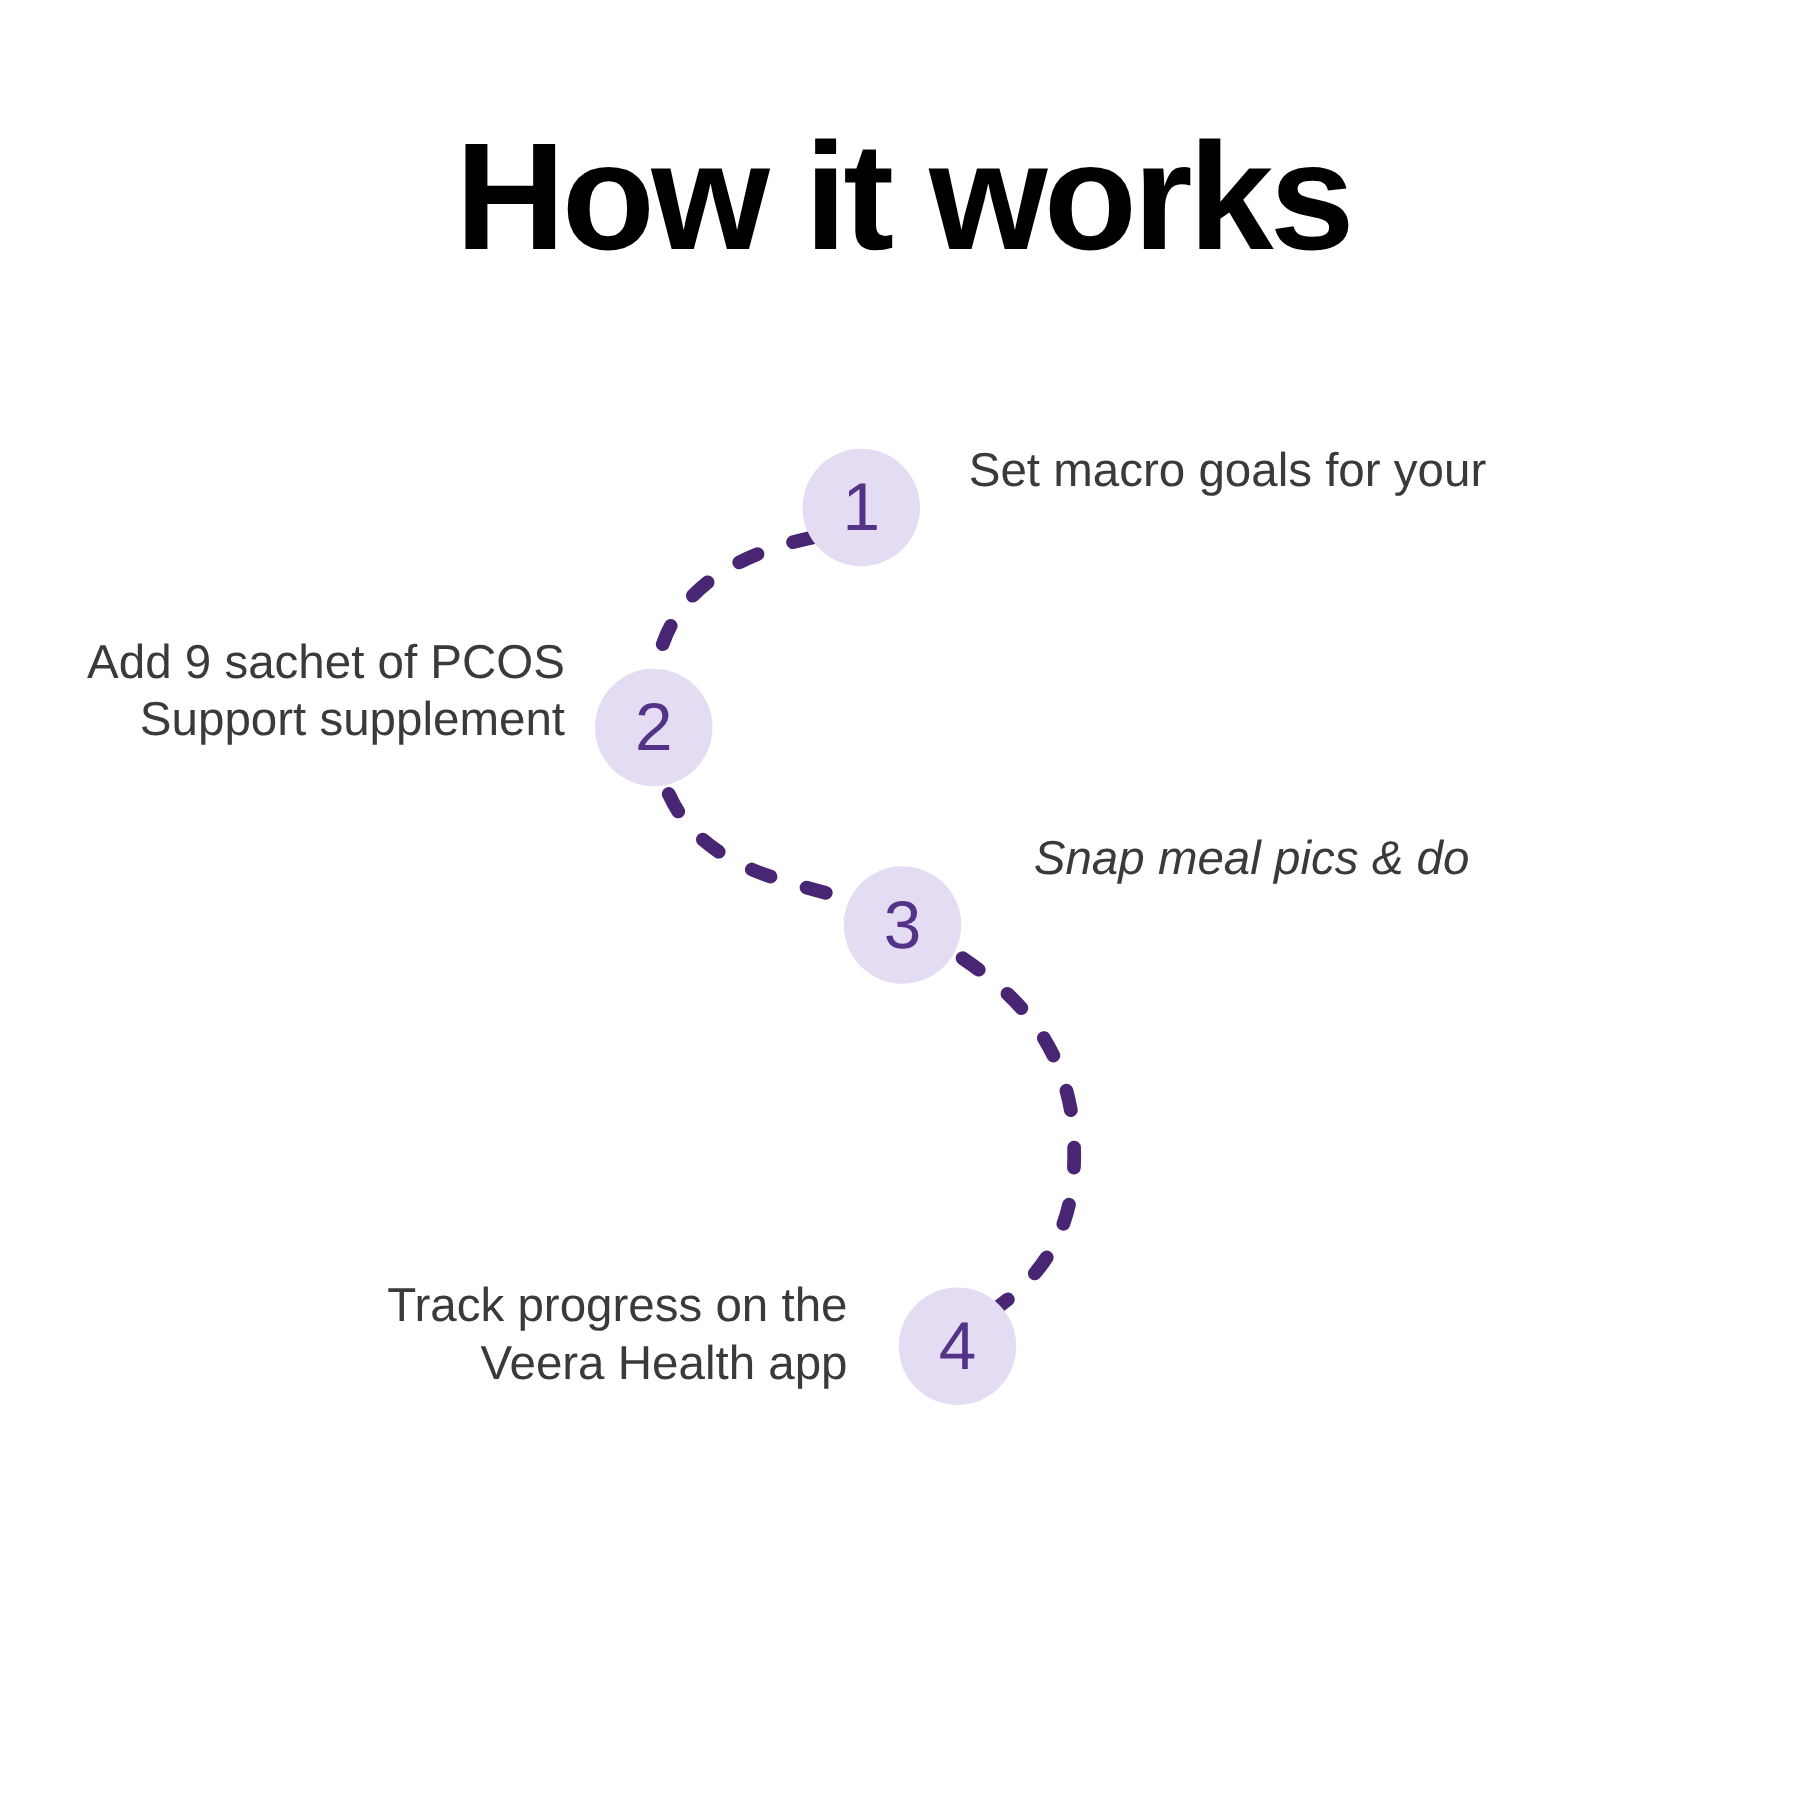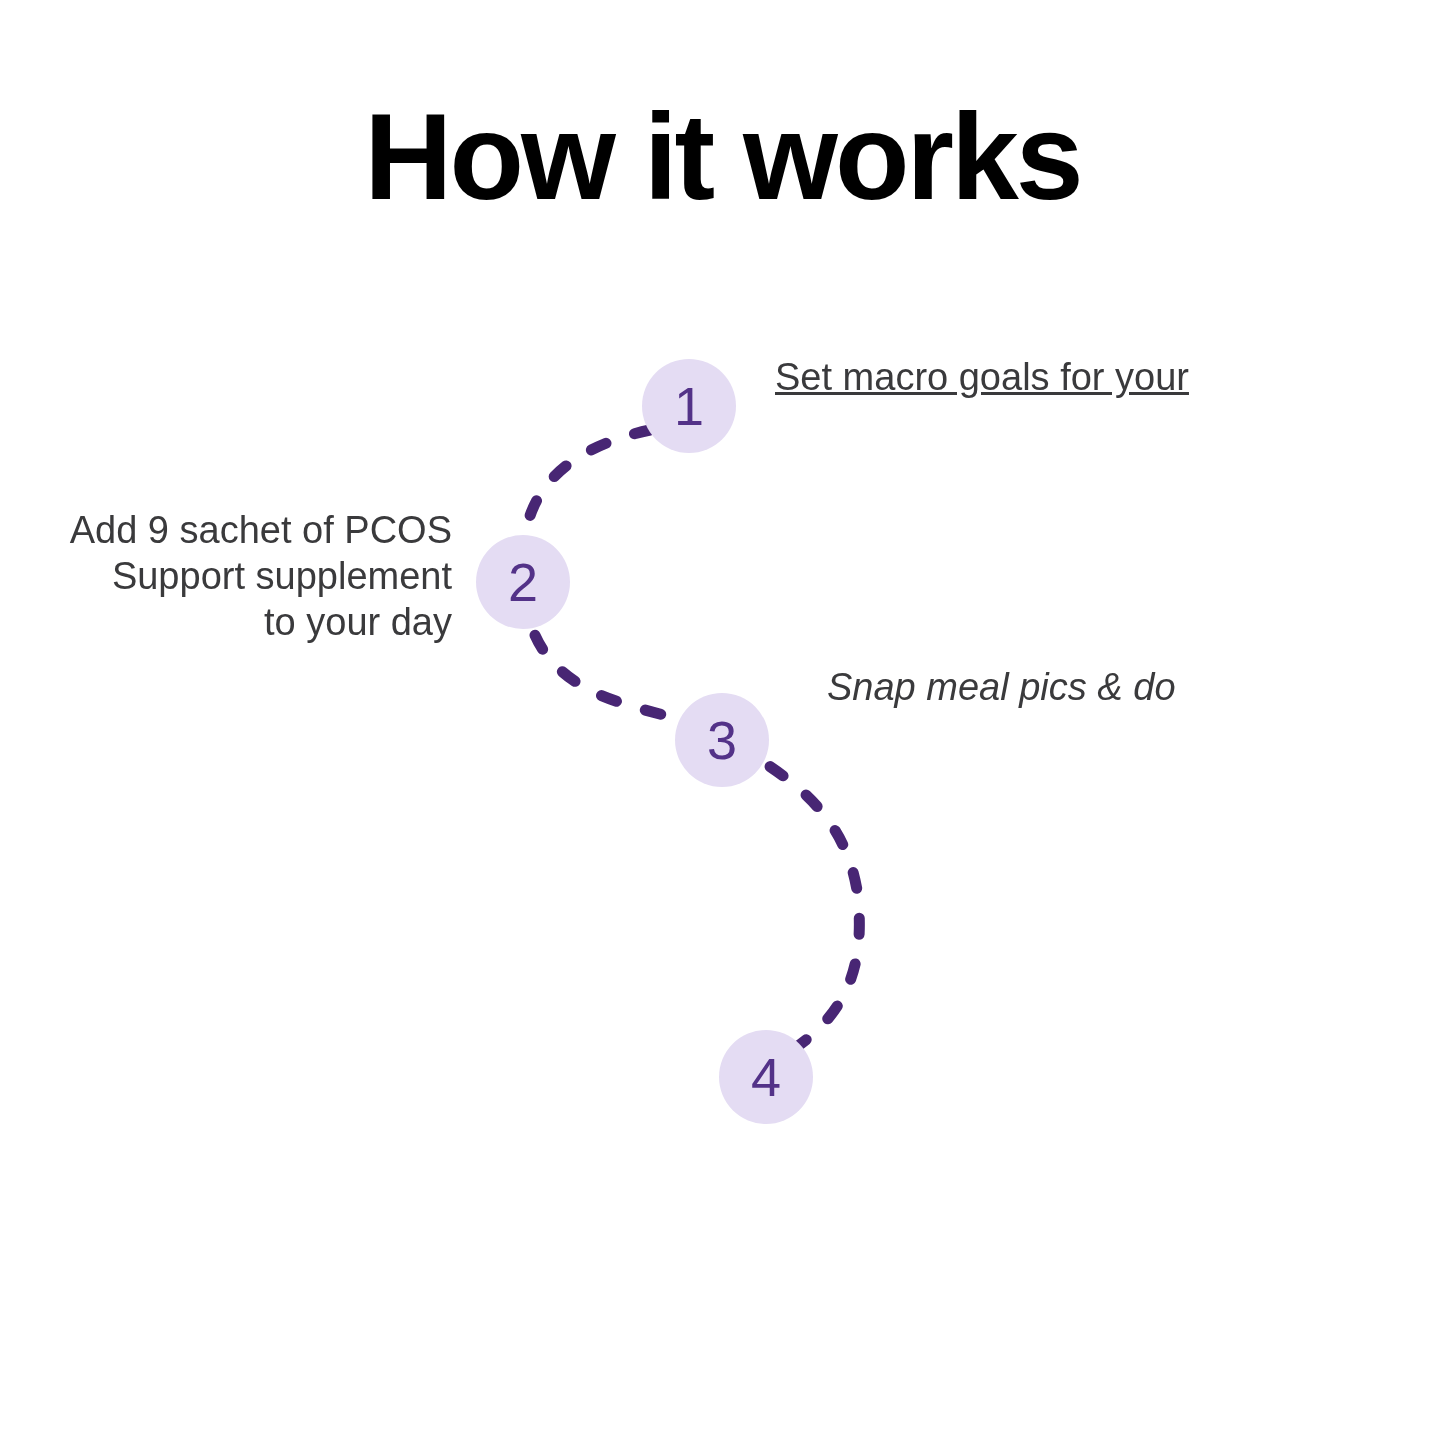--- a/index.html
+++ b/index.html
@@ -54,21 +54,21 @@
     position: absolute;
     font-size: 38px;
     line-height: 46px;
     color: #3A3A3C;
     white-space: nowrap;
   }
   .c1 { left: 642px; top: 359px; }
   .c2 { left: 476px; top: 535px; }
   .c3 { left: 675px; top: 693px; }
   .c4 { left: 719px; top: 1030px; }
-  .t1 { left: 775px;  top: 354px;  text-align: left; text-decoration: underline; }
+  .t1 { left: 775px;  top: 354px;  text-align: left; }
   .t2 { right: 993px; top: 507px;  text-align: right; }
   .t3 { left: 827px;  top: 664px;  text-align: left; font-style: italic; }
   .t4 { right: 767px; top: 1022px; text-align: right; }
 </style>
 </head>
 <body>
 
 <div class="canvas">
 
   <div class="title">How it works</div>
@@ -90,21 +90,24 @@
     <span class="step-number">4</span>
   </div>
 
   <div class="step-text t1">
     <div>Set macro goals for your</div>
   </div>
 
   <div class="step-text t2">
     <div>Add 9 sachet of PCOS</div>
     <div>Support supplement</div>
-    <div>to your day</div>
   </div>
 
   <div class="step-text t3">
     <div>Snap meal pics &amp; do</div>
   </div>
 
+  <div class="step-text t4">
+    <div>Track progress on the</div>
+    <div>Veera Health app</div>
+  </div>
 
 </div>
 
 </body></html>

